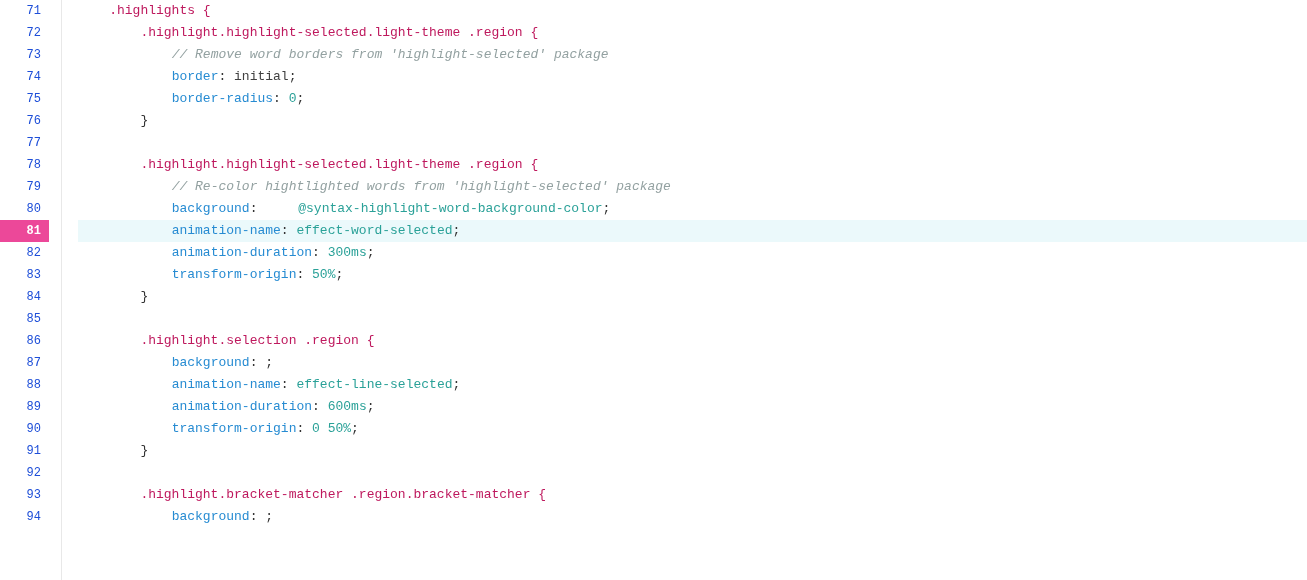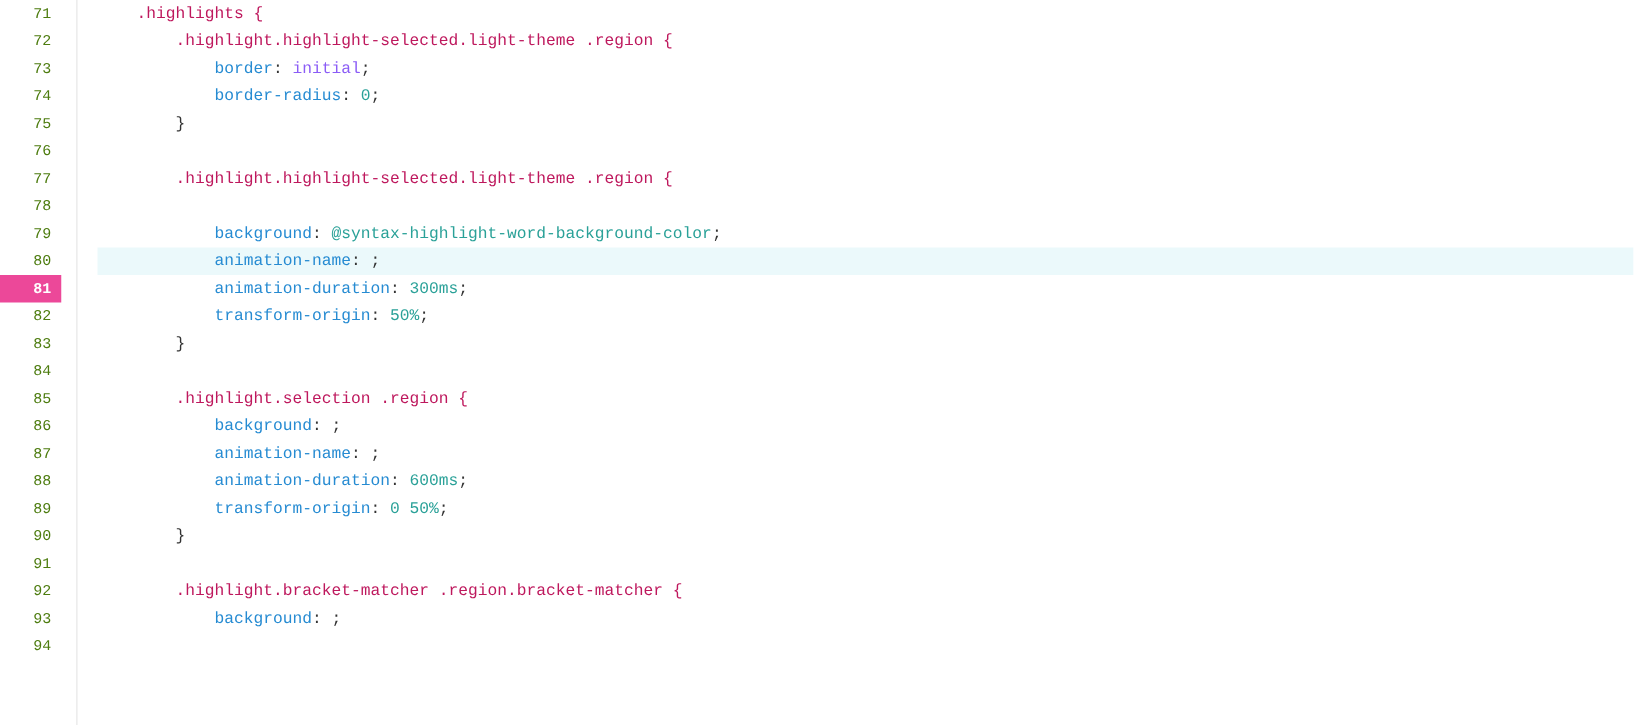--- a/index.html
+++ b/index.html
@@ -32,21 +32,21 @@
       padding-top: 0;
       flex-shrink: 0;
       border-right: 1px solid #e8e8e8;
       user-select: none;
     }
 
     .line-number {
       height: 22px;
       line-height: 22px;
       font-size: 12px;
-      color: #4d7c0f;
+      color: #1d4ed8;
       padding-right: 8px;
       display: flex;
       align-items: center;
       justify-content: flex-end;
     }
 
     .line-number.active {
       background: #ec4899;
       color: #ffffff;
       font-weight: bold;
@@ -69,22 +69,22 @@
     .code-line.active-line {
       background: rgba(0, 176, 204, 0.08);
     }
 
     
     .selector { color: #be185d; }
     .property { color: #268bd2; }
     .value { color: #2aa198; }
     .comment { color: #93a1a1; font-style: italic; }
     .plain { color: #333333; }
-    .at-variable { color: #2aa198; }
-    .keyword-value { color: #8b5cf6; }
+    .at-variable { color: #2aa198; margin-left: 33px; }
+    .keyword-value { color: #404040; }
     .number-value { color: #2aa198; }
   </style>
 </head>
 <body>
 
 <div class="editor-container">
   <div class="line-numbers" id="line-numbers-col">
   <div class="line-number">71</div>
       <div class="line-number">72</div>
       <div class="line-number">73</div>
@@ -106,35 +106,36 @@
       <div class="line-number">89</div>
       <div class="line-number">90</div>
       <div class="line-number">91</div>
       <div class="line-number">92</div>
       <div class="line-number">93</div>
       <div class="line-number">94</div>
     </div>
   <div class="code-area" id="code-area-col">
   <div class="code-line"><span class="selector">    .highlights {</span></div>
       <div class="code-line"><span class="selector">        .highlight.highlight-selected.light-theme .region {</span></div>
+      <div class="code-line"><span class="plain">            </span><span class="comment">// Remove word borders from 'highlight-selected' package</span></div>
       <div class="code-line"><span class="plain">            </span><span class="property">border</span><span class="plain">: </span><span class="keyword-value">initial</span><span class="plain">;</span></div>
       <div class="code-line"><span class="plain">            </span><span class="property">border-radius</span><span class="plain">: </span><span class="number-value">0</span><span class="plain">;</span></div>
       <div class="code-line"><span class="plain">        }</span></div>
       <div class="code-line"><span class="plain"></span></div>
       <div class="code-line"><span class="selector">        .highlight.highlight-selected.light-theme .region {</span></div>
-      <div class="code-line"><span class="plain">            </span></div>
+      <div class="code-line"><span class="plain">            </span><span class="comment">// Re-color hightlighted words from 'highlight-selected' package</span></div>
       <div class="code-line"><span class="plain">            </span><span class="property">background</span><span class="plain">: </span><span class="at-variable">@syntax-highlight-word-background-color</span><span class="plain">;</span></div>
-      <div class="code-line active-line"><span class="plain">            </span><span class="property">animation-name</span><span class="plain">: </span><span class="plain">;</span></div>
+      <div class="code-line active-line"><span class="plain">            </span><span class="property">animation-name</span><span class="plain">: </span><span class="value">effect-word-selected</span><span class="plain">;</span></div>
       <div class="code-line"><span class="plain">            </span><span class="property">animation-duration</span><span class="plain">: </span><span class="value">300ms</span><span class="plain">;</span></div>
       <div class="code-line"><span class="plain">            </span><span class="property">transform-origin</span><span class="plain">: </span><span class="value">50%</span><span class="plain">;</span></div>
       <div class="code-line"><span class="plain">        }</span></div>
       <div class="code-line"><span class="plain"></span></div>
       <div class="code-line"><span class="selector">        .highlight.selection .region {</span></div>
       <div class="code-line"><span class="plain">            </span><span class="property">background</span><span class="plain">: </span><span class="plain">;</span></div>
-      <div class="code-line"><span class="plain">            </span><span class="property">animation-name</span><span class="plain">: </span><span class="plain">;</span></div>
+      <div class="code-line"><span class="plain">            </span><span class="property">animation-name</span><span class="plain">: </span><span class="value">effect-line-selected</span><span class="plain">;</span></div>
       <div class="code-line"><span class="plain">            </span><span class="property">animation-duration</span><span class="plain">: </span><span class="value">600ms</span><span class="plain">;</span></div>
       <div class="code-line"><span class="plain">            </span><span class="property">transform-origin</span><span class="plain">: </span><span class="value">0 50%</span><span class="plain">;</span></div>
       <div class="code-line"><span class="plain">        }</span></div>
       <div class="code-line"><span class="plain"></span></div>
       <div class="code-line"><span class="selector">        .highlight.bracket-matcher .region.bracket-matcher {</span></div>
       <div class="code-line"><span class="plain">            </span><span class="property">background</span><span class="plain">: </span><span class="plain">;</span></div>
     </div>
 </div>
 
 </body></html>

